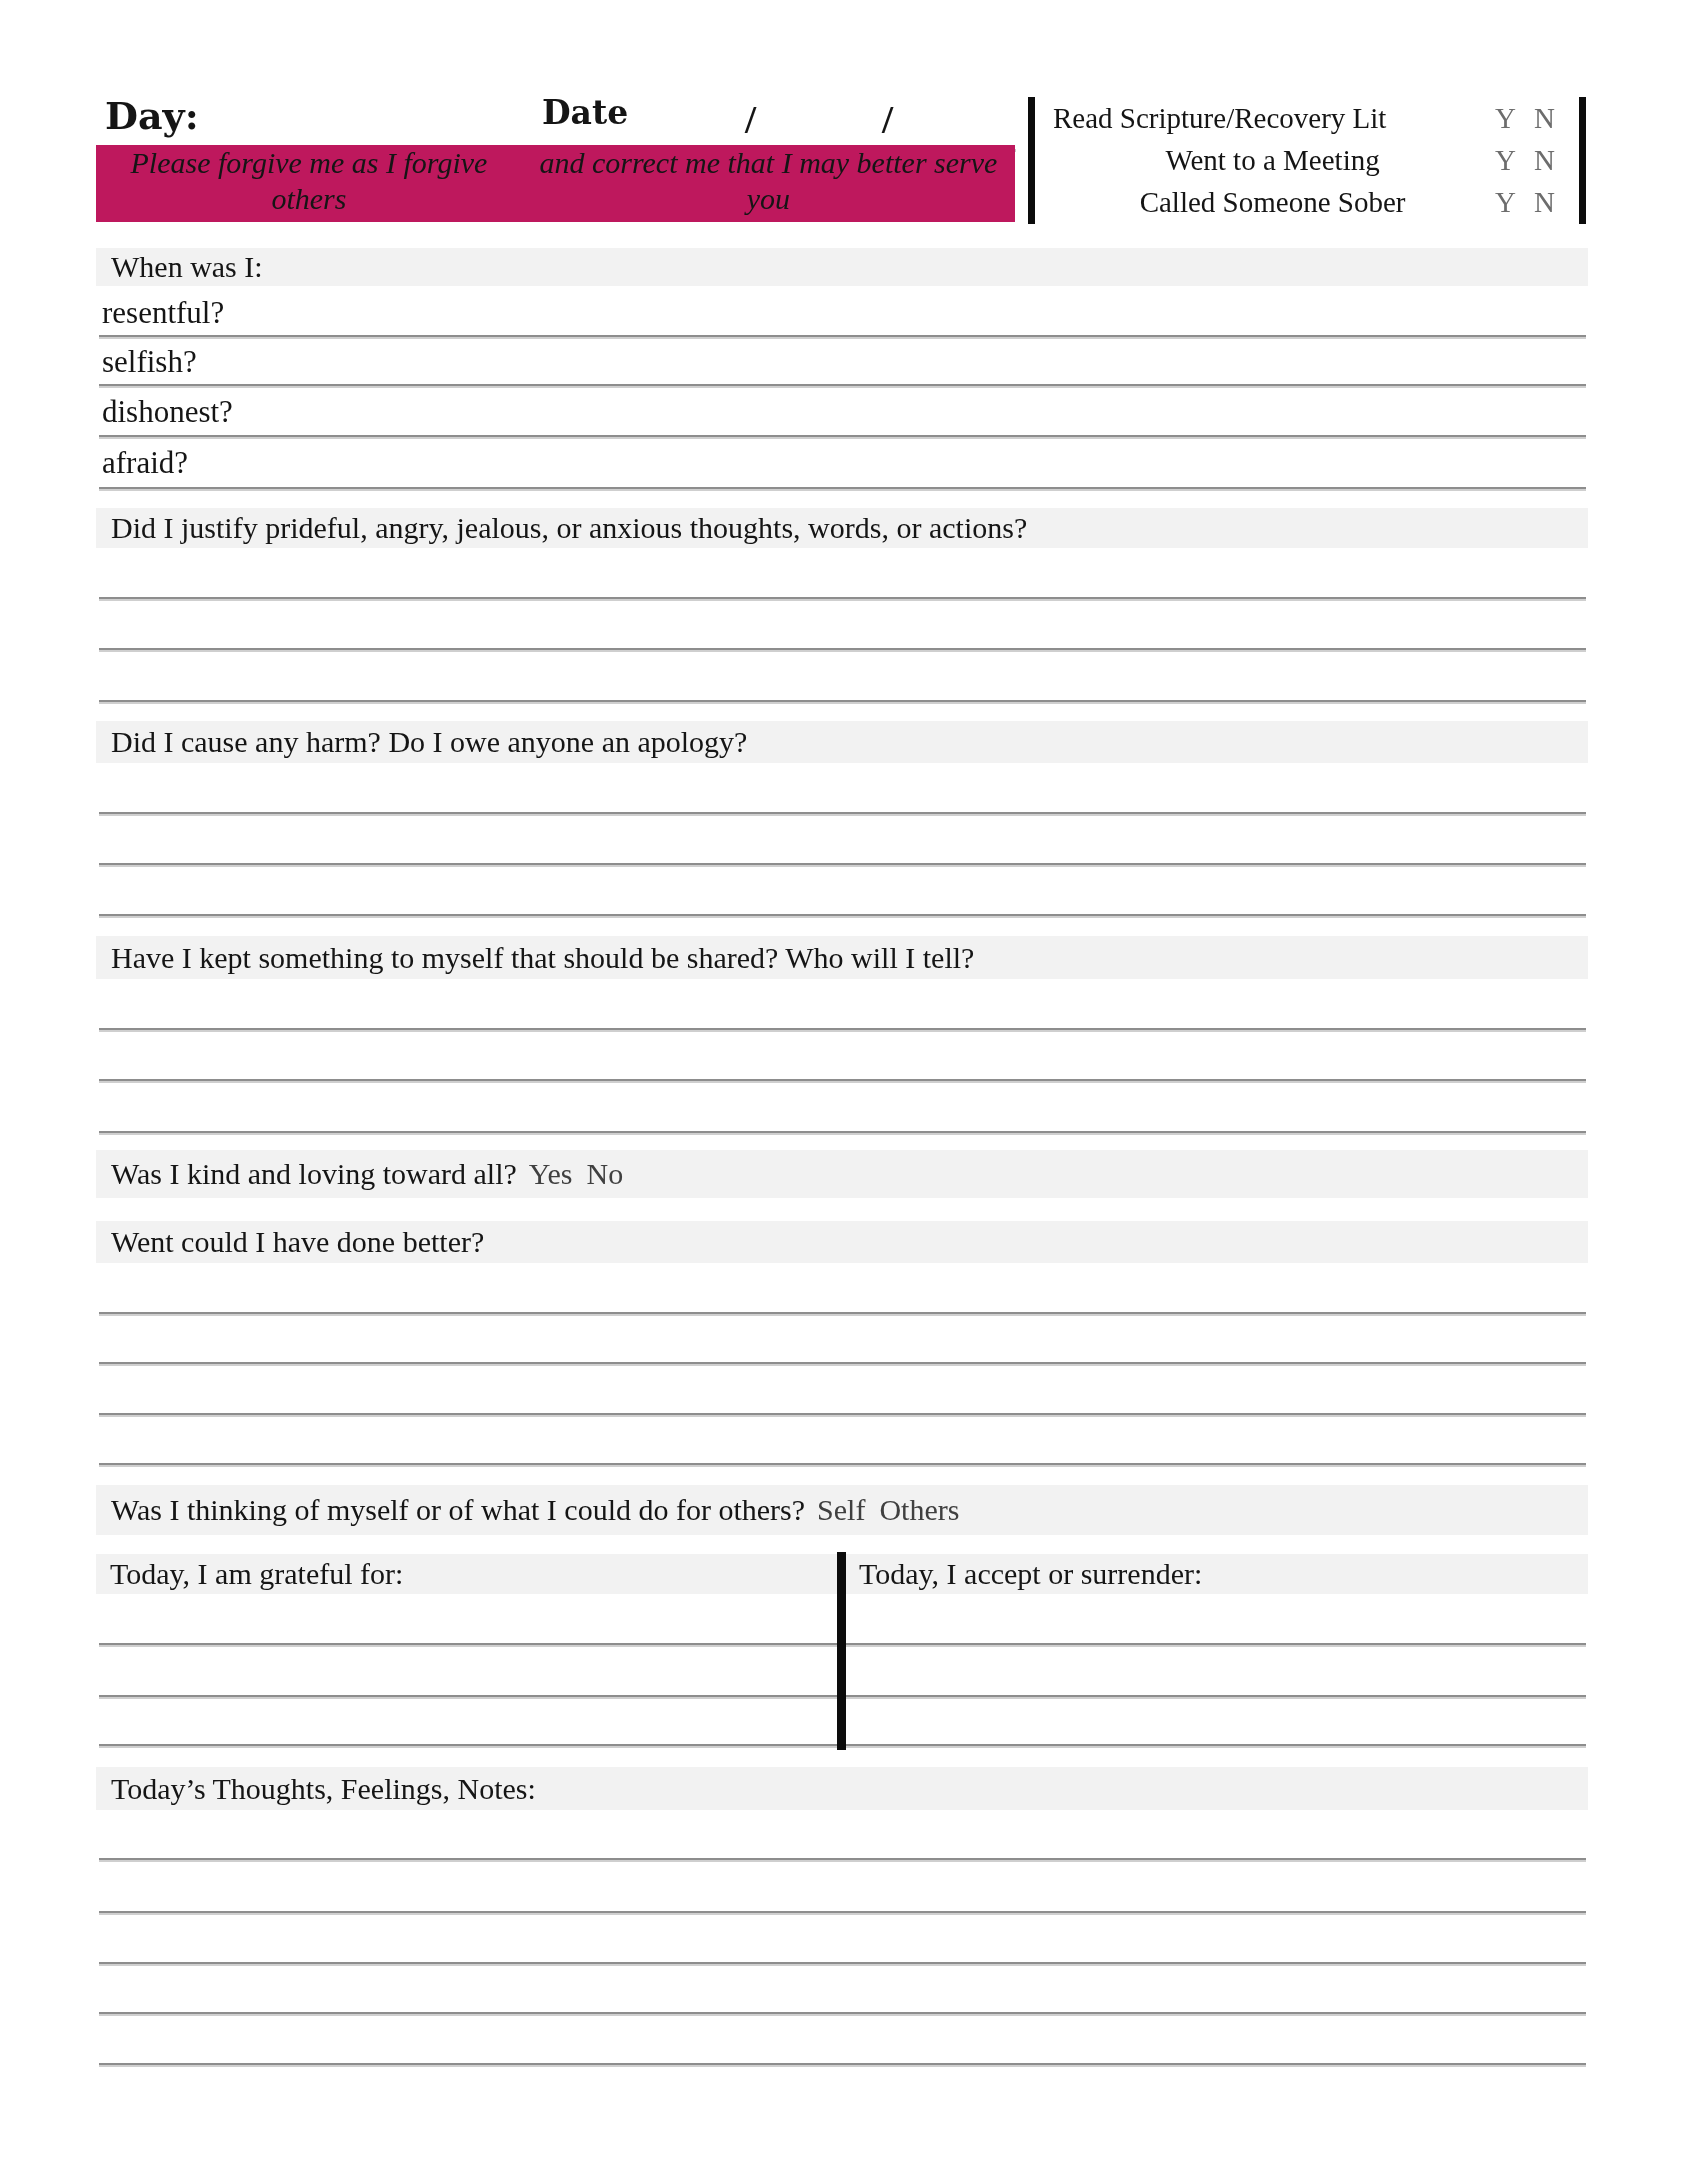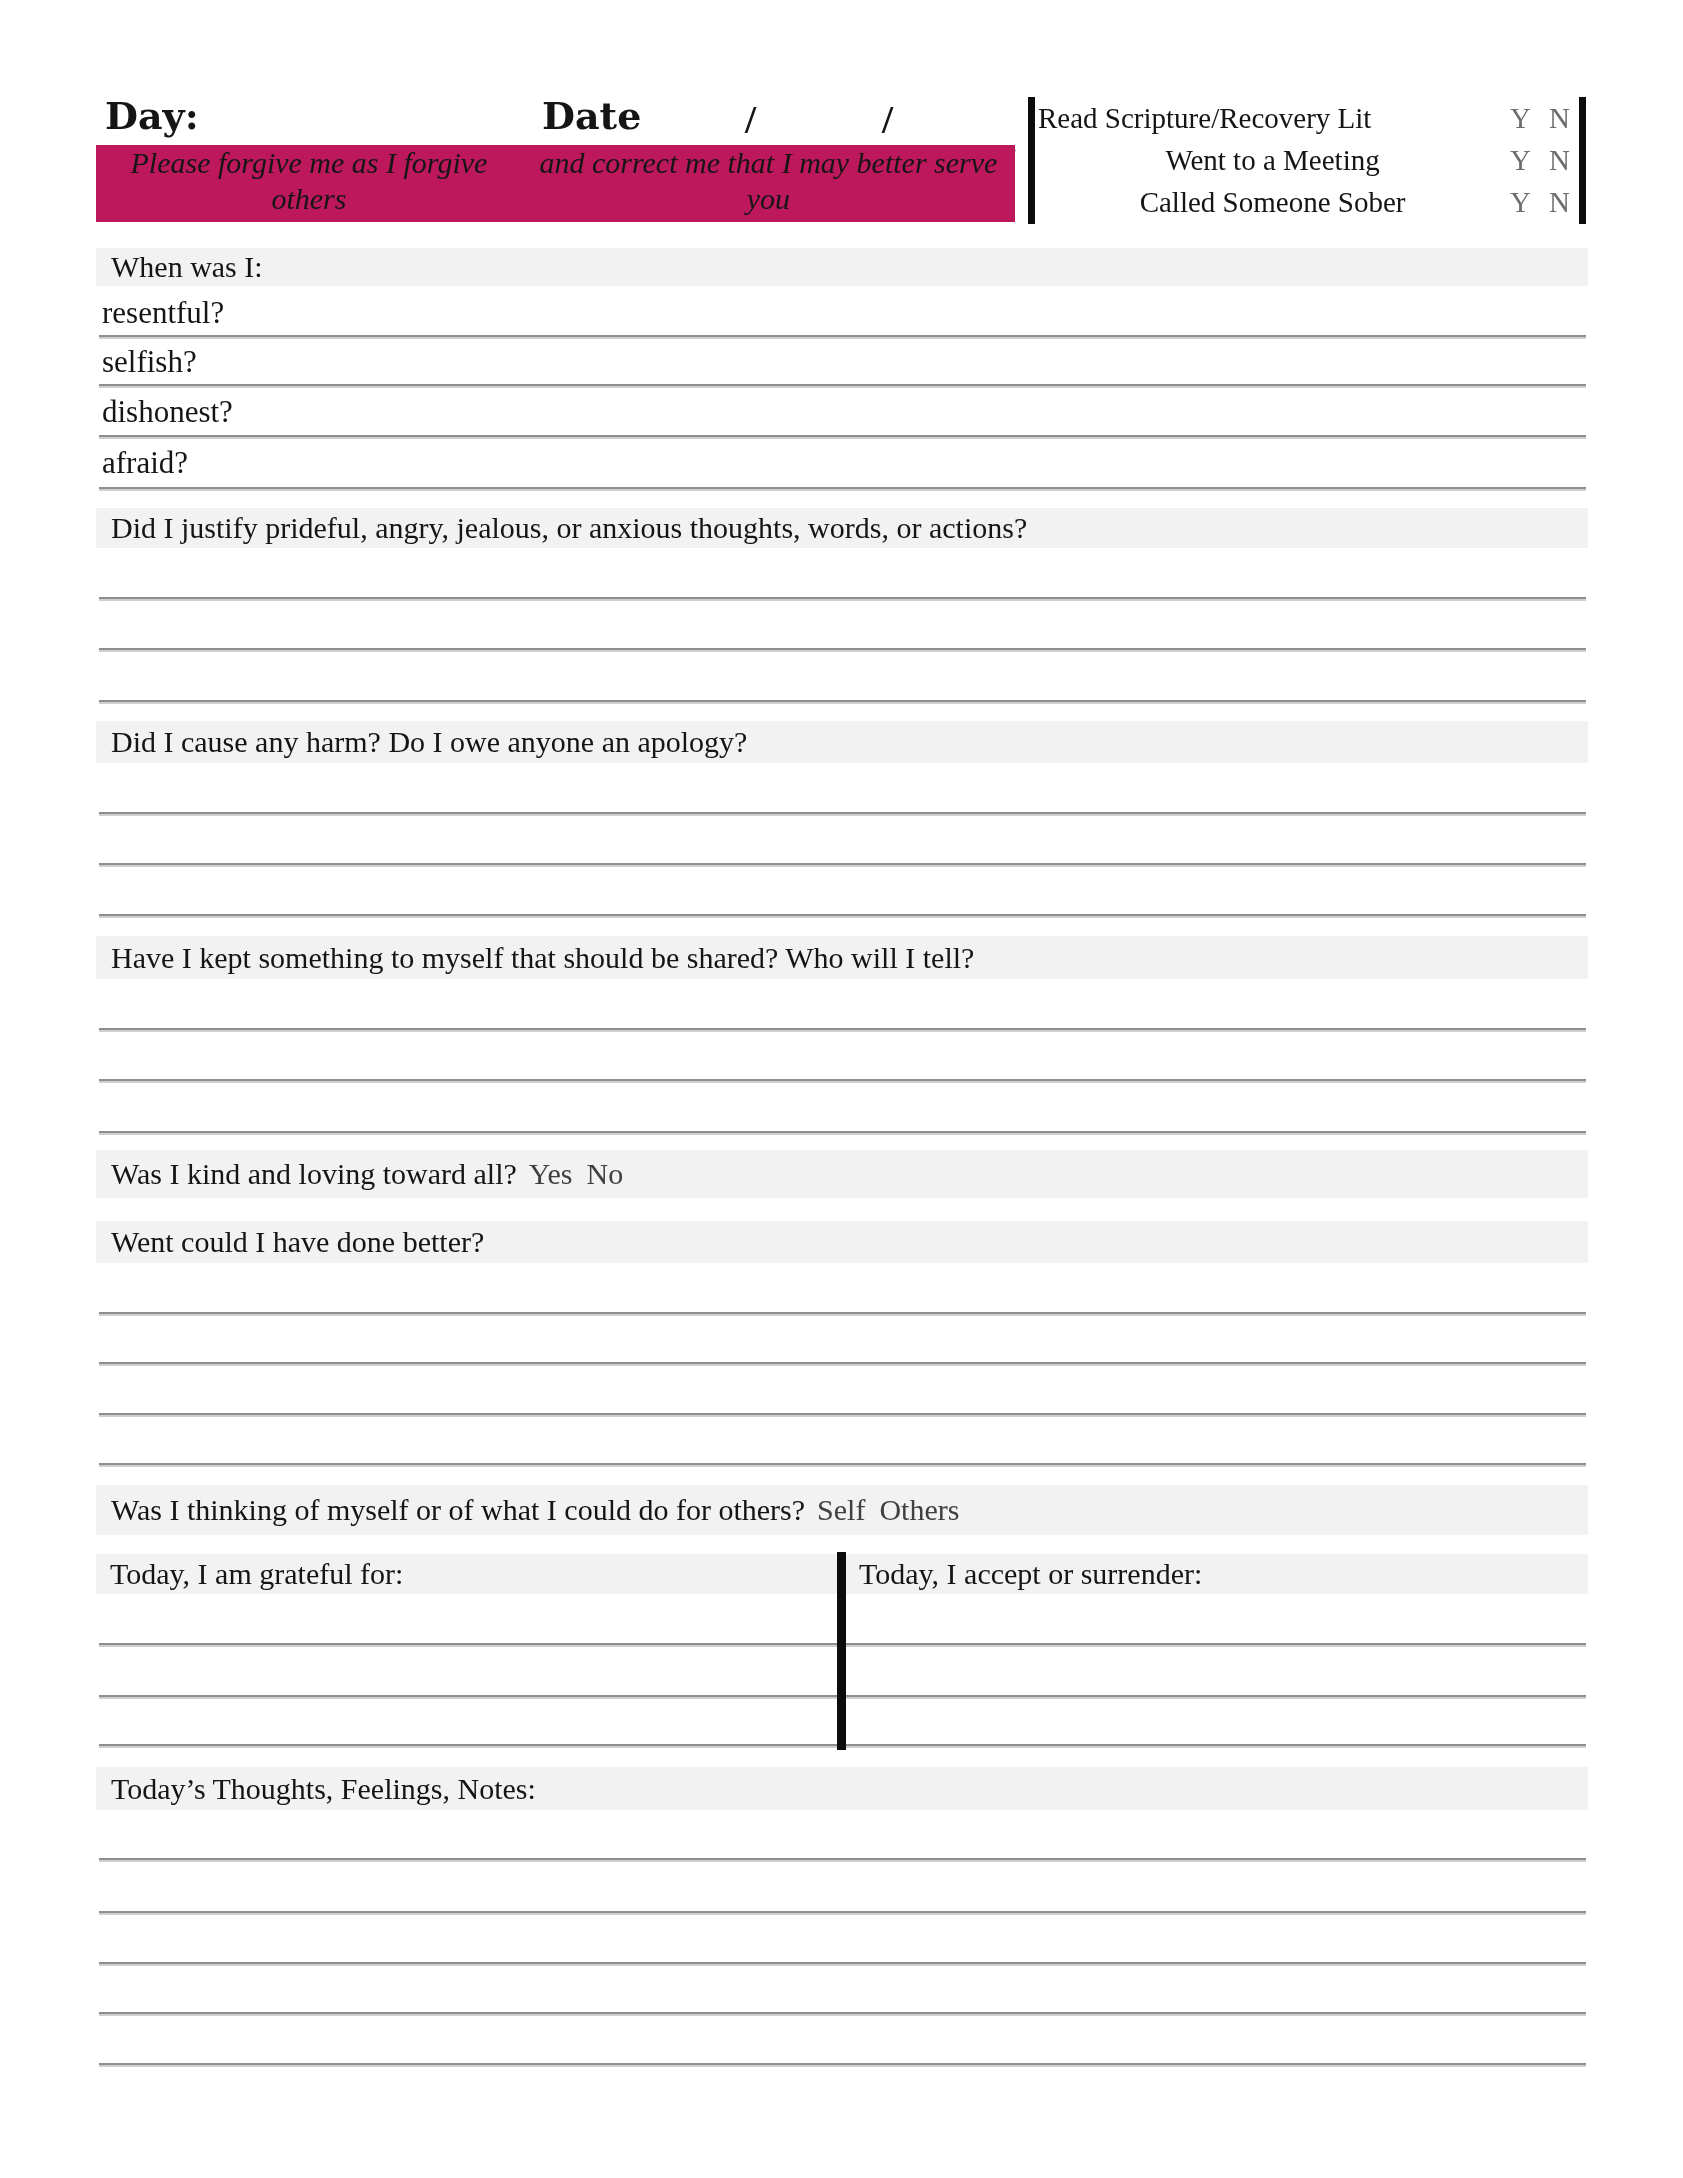--- a/index.html
+++ b/index.html
@@ -2,32 +2,32 @@
 <html><head>
 <meta charset="utf-8">
 <style>
   html,body { margin:0; padding:0; background:#ffffff; }
   .page {
     position:relative; width:1683px; height:2178px; background:#ffffff;
     font-family:"Liberation Serif","DejaVu Serif",serif; color:#151515; overflow:hidden;
   }
   
   .day-label  { position:absolute; left:105px; top:93px;  font-size:38px; font-weight:bold; font-family:"DejaVu Serif","Liberation Serif",serif; }
-  .date-label { position:absolute; left:542px; top:93px;  font-size:38px; font-weight:bold; font-family:"DejaVu Serif","Liberation Serif",serif; }
+  .date-label { position:absolute; left:542px; top:93px;  font-size:33px; font-weight:bold; font-family:"DejaVu Serif","Liberation Serif",serif; }
   .date-blank { position:absolute; top:149px; height:3px; background:#c8c8c8; }
   .slash      { position:absolute; top:96px; font-size:40px; font-weight:bold; }
   .prayer {
     position:absolute; left:96px; top:145px; width:919px; height:77px; background:#be185d;
     display:flex; flex-direction:row; justify-content:center; text-align:center;
     font-style:italic; font-size:30px; line-height:36px;
   }
   .checklist {
     position:absolute; left:1028px; top:97px; width:558px; height:127px;
     border-left:7px solid #0c0c0c; border-right:7px solid #0c0c0c;
-    box-sizing:border-box; display:flex; flex-direction:column; padding:1px 0;
+    box-sizing:border-box; display:flex; flex-direction:column; padding:1px 15px;
   }
   .check-row  { flex:1; display:flex; align-items:center; font-size:29px; }
   .check-label{ flex:1; text-align:center; white-space:nowrap; }
   .check-row.align-left .check-label { text-align:left; padding-left:3px; }
   .check-opts { display:flex; gap:18px; padding-right:9px; color:#6d6d6d; }
   
   .band {
     position:absolute; left:96px; width:1492px; background:#f2f2f2;
     display:flex; align-items:center; box-sizing:border-box; padding-left:15px;
     font-size:30px; white-space:nowrap;

